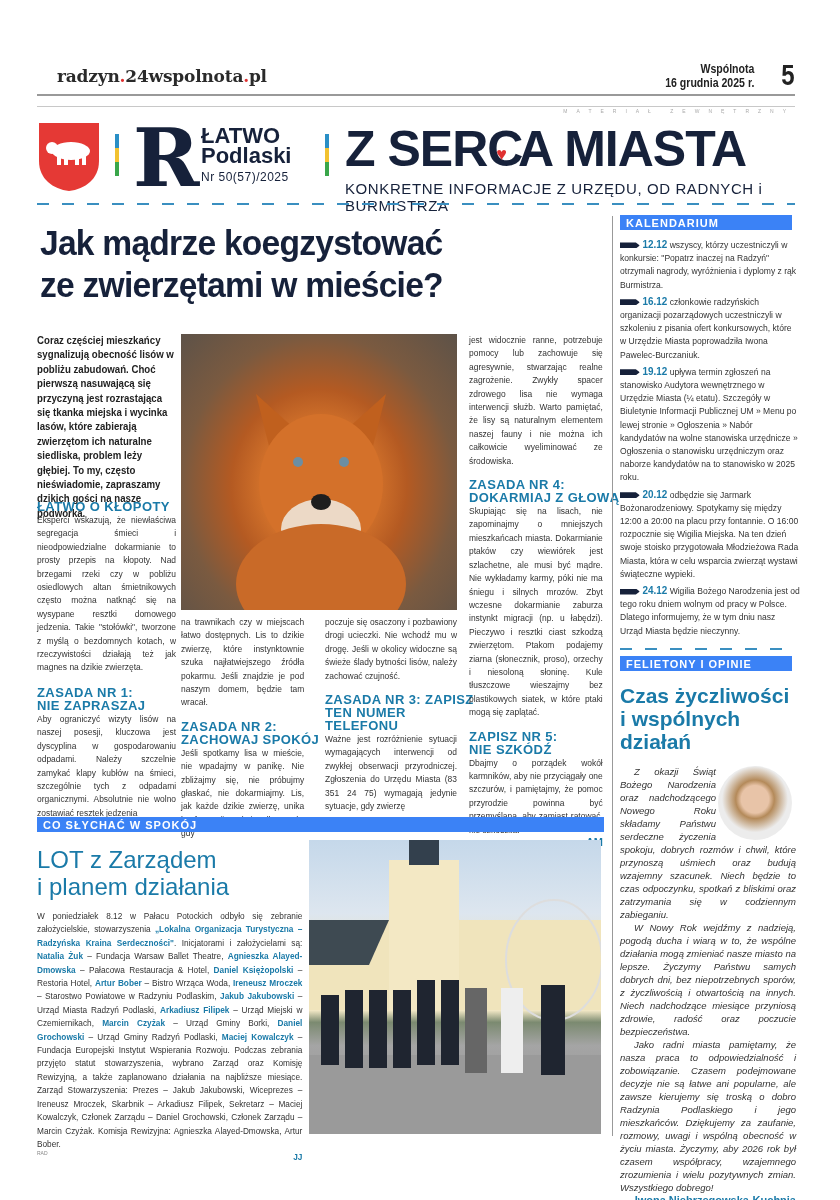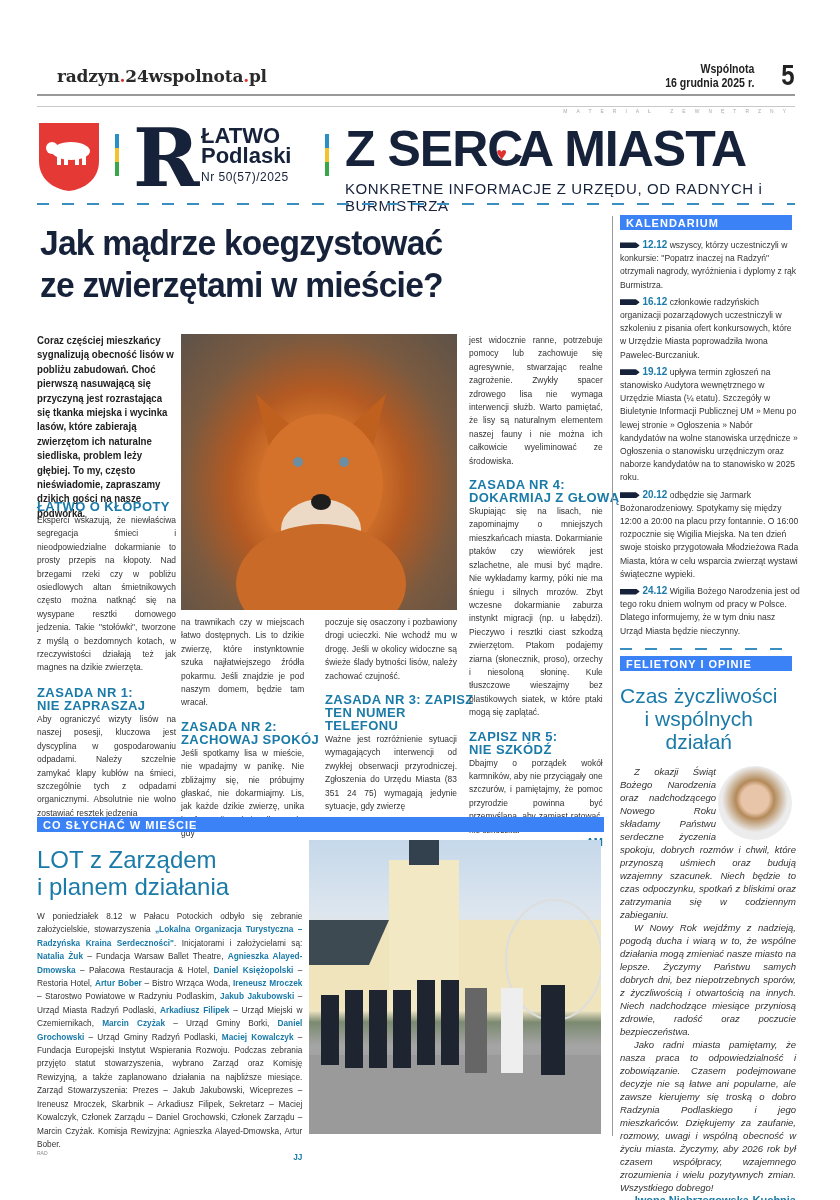--- a/index.html
+++ b/index.html
@@ -24,21 +24,21 @@
   .headline { left: 40px; top: 222px; font-weight: bold; font-size: 35px; line-height: 42px; color: #16213a; letter-spacing: -0.8px; transform: scaleX(0.96); transform-origin: left; }
   .lede { left: 37px; top: 333px; width: 138px; font-weight: bold; font-size: 10.5px; line-height: 14.4px; color: #222; transform: scaleX(0.92); transform-origin: left; width: 150px; }
   .col { font-size: 9.6px; line-height: 13.4px; color: #333; text-align: justify; transform: scaleX(0.88); transform-origin: left; }
   .sh { font-weight: bold; font-size: 13px; line-height: 13px; color: #1a7aa8; letter-spacing: 0.4px; margin-top: 11px; }
   .fox { left: 181px; top: 334px; width: 276px; height: 276px; background: radial-gradient(ellipse at 50% 55%, #d0702a 0 30%, #b45a22 45%, #7a5a40 70%, #5d5248 100%); overflow: hidden; }
   .sectionbar { background: #3b82f6; color: #fff; font-weight: bold; font-size: 11px; letter-spacing: 1px; padding: 2px 6px; height: 15px; }
   .vline { left: 612px; top: 216px; width: 1px; height: 920px; background: #999; }
   .kal-item { font-size: 9.5px; line-height: 13.2px; color: #333; margin-bottom: 4px; transform: scaleX(0.9); transform-origin: left; width: 200px; }
   .arrow { display: inline-block; width: 22px; height: 6px; background: #16213a; clip-path: polygon(0 0, 80% 0, 100% 50%, 80% 100%, 0 100%); margin-right: 3px; vertical-align: middle; }
   .kal-date { color: #1a7aa8; font-weight: bold; font-size: 11px; }
-  .fel-title { left: 620px; top: 684px; font-weight: normal; font-size: 21px; line-height: 23px; color: #1a7aa8; text-align: center; }
+  .fel-title { left: 620px; top: 684px; font-weight: bold; font-size: 21px; line-height: 23px; color: #1a7aa8; }
   .fel-text { font-style: italic; font-size: 9.5px; line-height: 13px; color: #333; text-align: justify; }
   .avatar { left: 718px; top: 766px; width: 74px; height: 74px; border-radius: 50%; background: radial-gradient(circle at 50% 45%, #e8c4a8 0 25%, #b48a5a 35%, #ececec 60%); }
   .lot-title { left: 37px; top: 846px; font-weight: normal; font-size: 24px; line-height: 27px; color: #1a7aa8; }
   .lot-text { left: 37px; top: 909px; width: 305px; font-size: 9.5px; line-height: 13.4px; color: #333; text-align: justify; transform: scaleX(0.87); transform-origin: left; }
   .lot-text b { color: #1a7aa8; }
   .photo { left: 309px; top: 840px; width: 292px; height: 294px; background: linear-gradient(180deg, #c5d8ea 0%, #dde6ef 25%, #ece2b8 45%, #f0e6c4 58%, #7b8a70 62%, #a5a5a5 70%, #8b8b8b 100%); overflow: hidden; }
   .tiny { left: 37px; top: 1150px; font-size: 5px; color: #888; }
 </style>
 </head>
 <body>
@@ -155,21 +155,21 @@
   <div>działań</div>
 </div>
 <div class="abs avatar"></div>
 <div class="abs" style="left:620px;top:765px;width:176px;">
   <div class="fel-text" style="text-indent:14px;"><span style="float:right;width:80px;height:74px;"></span><span>Z okazji Świąt Bożego Narodzenia oraz nadchodzącego Nowego Roku składamy Państwu serdeczne życzenia spokoju, dobrych rozmów i chwil, które przynoszą uśmiech oraz budują wzajemny szacunek. Niech będzie to czas odpoczynku, spotkań z bliskimi oraz zatrzymania się w codziennym zabieganiu.</span></div>
   <div class="fel-text" style="text-indent:14px;">W Nowy Rok wejdźmy z nadzieją, pogodą ducha i wiarą w to, że wspólne działania mogą zmieniać nasze miasto na lepsze. Życzymy Państwu samych dobrych dni, bez niepotrzebnych sporów, z życzliwością i otwartością na innych. Niech nadchodzące miesiące przyniosą zdrowie, radość oraz poczucie bezpieczeństwa.</div>
   <div class="fel-text" style="text-indent:14px;">Jako radni miasta pamiętamy, że nasza praca to odpowiedzialność i zobowiązanie. Czasem podejmowane decyzje nie są łatwe ani popularne, ale zawsze kierujemy się troską o dobro Radzynia Podlaskiego i jego mieszkańców. Dziękujemy za zaufanie, rozmowy, uwagi i wspólną obecność w życiu miasta. Życzymy, aby 2026 rok był czasem współpracy, wzajemnego zrozumienia i wielu pozytywnych zmian. Wszystkiego dobrego!</div>
   <div style="text-align:right;font-weight:bold;font-size:11px;color:#1a7aa8;">Iwona Niebrzegowska-Kuchnia</div>
 </div>
 
-<div class="abs sectionbar" style="left:37px;top:817px;width:567px;">CO SŁYCHAĆ W MIEŚCIE</div>
+<div class="abs sectionbar" style="left:37px;top:817px;width:567px;">CO SŁYCHAĆ W SPOKÓJ</div>
 <div class="abs lot-title">
   <div>LOT z Zarządem</div>
   <div>i planem działania</div>
 </div>
 <div class="abs lot-text">
   <span>W poniedziałek 8.12 w Pałacu Potockich odbyło się zebranie założycielskie, stowarzyszenia </span><b>„Lokalna Organizacja Turystyczna – Radzyńska Kraina Serdeczności"</b><span>. Inicjatorami i założycielami są: </span><b>Natalia Żuk</b><span> – Fundacja Warsaw Ballet Theatre, </span><b>Agnieszka Alayed-Dmowska</b><span> – Pałacowa Restauracja &amp; Hotel, </span><b>Daniel Księżopolski</b><span> – Restoria Hotel, </span><b>Artur Bober</b><span> – Bistro Wrząca Woda, </span><b>Ireneusz Mroczek</b><span> – Starostwo Powiatowe w Radzyniu Podlaskim, </span><b>Jakub Jakubowski</b><span> – Urząd Miasta Radzyń Podlaski, </span><b>Arkadiusz Filipek</b><span> – Urząd Miejski w Czemiernikach, </span><b>Marcin Czyżak</b><span> – Urząd Gminy Borki, </span><b>Daniel Grochowski</b><span> – Urząd Gminy Radzyń Podlaski, </span><b>Maciej Kowalczyk</b><span> – Fundacja Europejski Instytut Wspierania Rozwoju. Podczas zebrania przyjęto statut stowarzyszenia, wybrano Zarząd oraz Komisję Rewizyjną, a także zaplanowano działania na najbliższe miesiące. Zarząd Stowarzyszenia: Prezes – Jakub Jakubowski, Wiceprezes – Ireneusz Mroczek, Skarbnik – Arkadiusz Filipek, Sekretarz – Maciej Kowalczyk, Członek Zarządu – Daniel Grochowski, Członek Zarządu – Marcin Czyżak. Komisja Rewizyjna: Agnieszka Alayed-Dmowska, Artur Bober.</span>
   <div style="text-align:right;font-weight:bold;color:#1a7aa8;">JJ</div>
 </div>
 <div class="abs photo">
   <svg width="292" height="294" viewBox="0 0 292 294">

